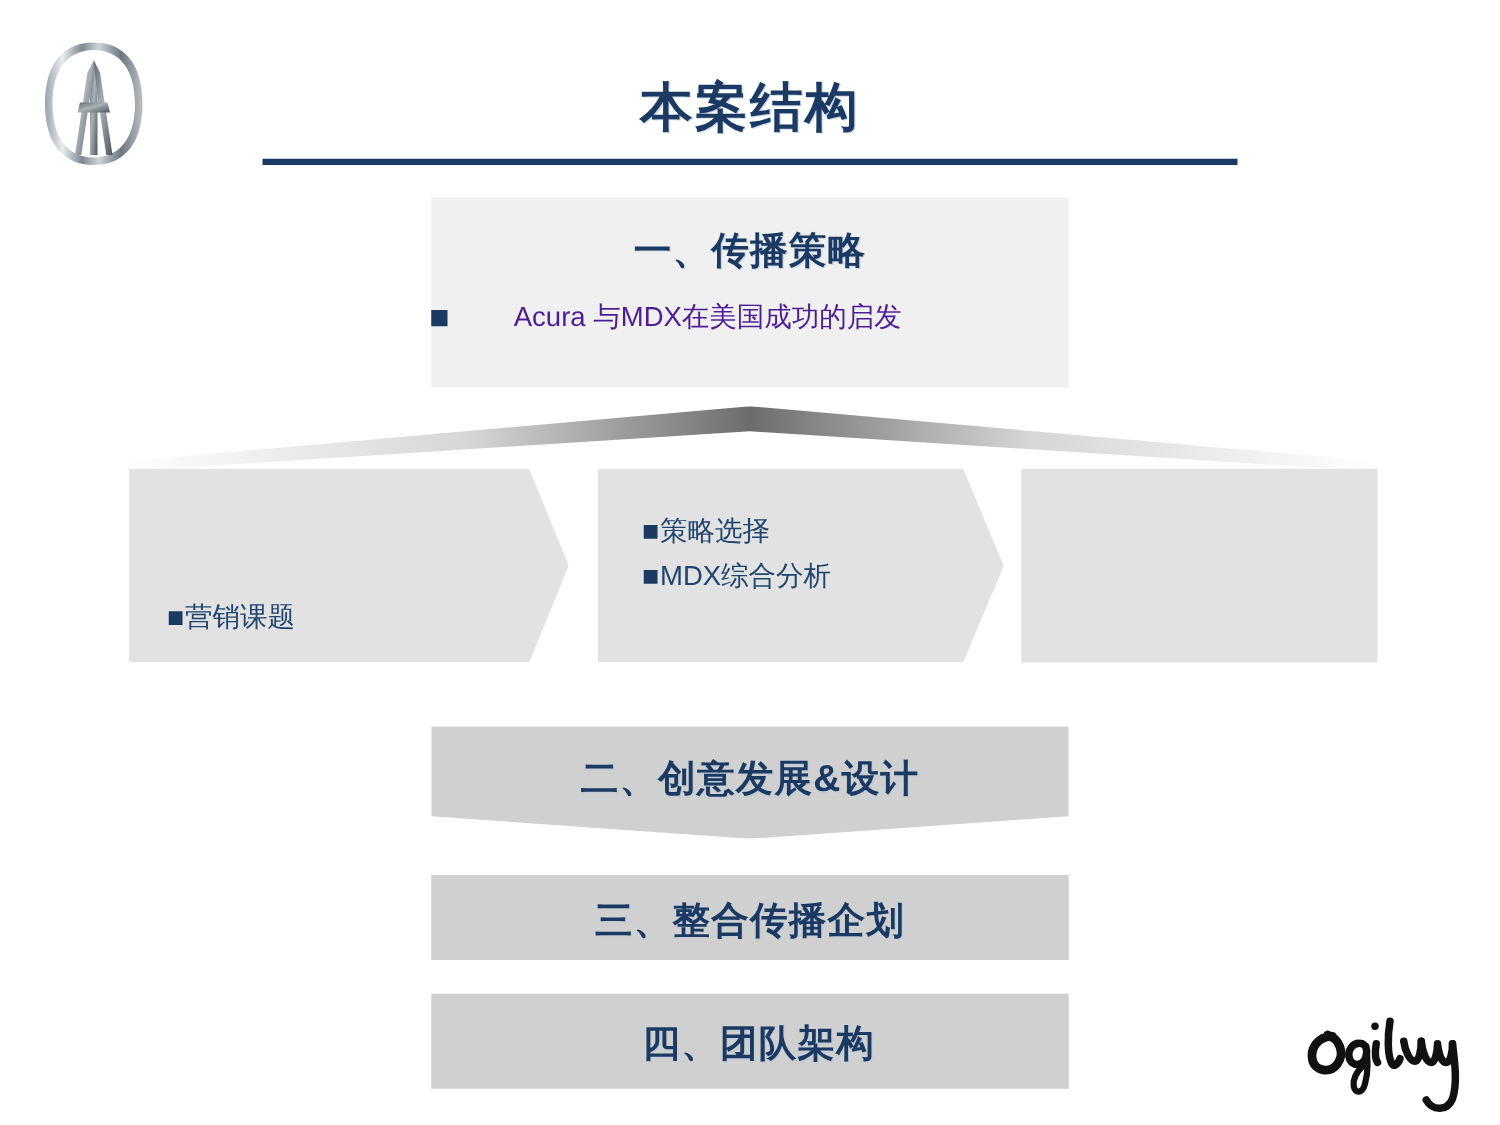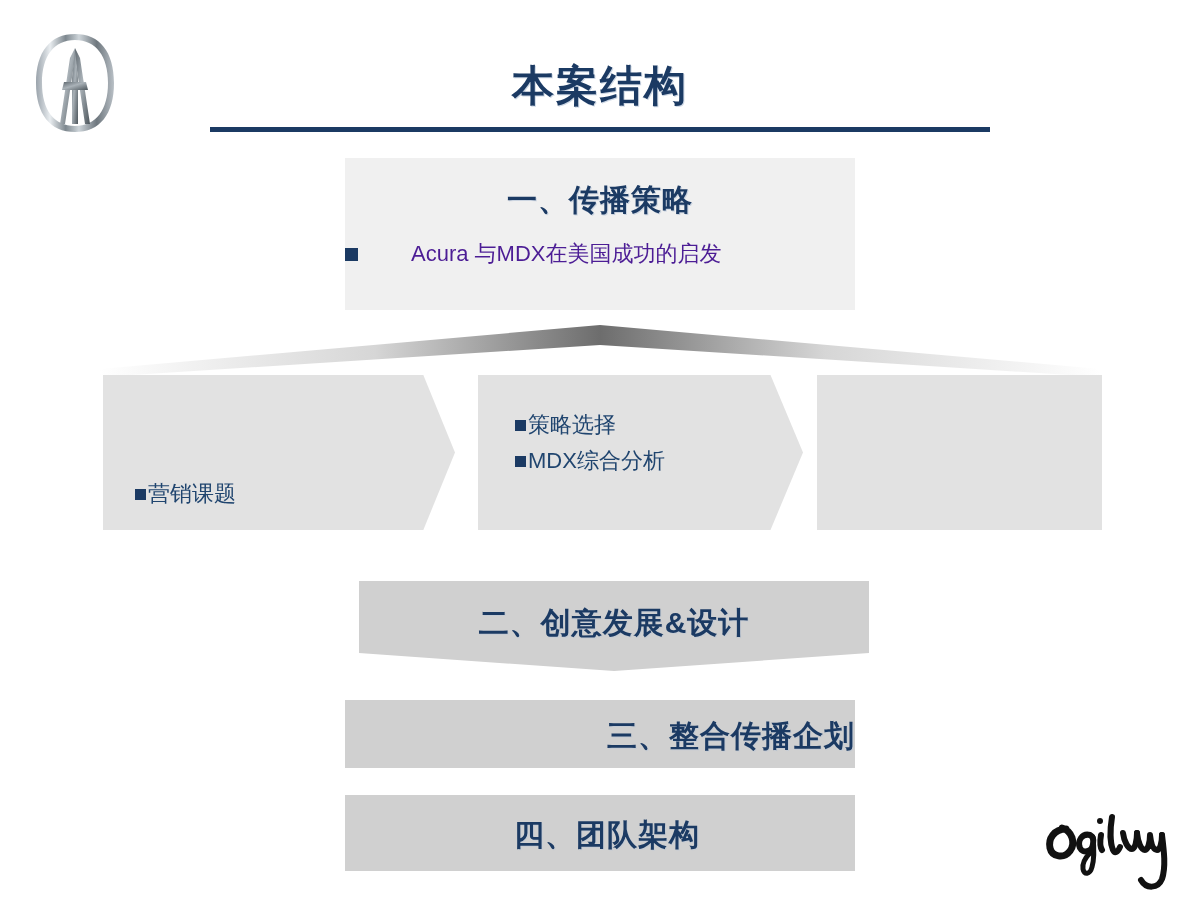--- a/index.html
+++ b/index.html
@@ -79,24 +79,24 @@
 
   
   .bar{
     position:absolute;left:345px;width:510px;background:#d0d0d0;
     text-align:center;color:#1b3a63;font-weight:bold;font-size:30px;
     letter-spacing:1px;
     text-shadow:1px 1px 0 rgba(190,200,215,.55);
   }
   .bar-2{top:581px;height:90px;
     -webkit-clip-path:polygon(0 0,100% 0,100% 80%,50% 100%,0 80%);
-    clip-path:polygon(0 0,100% 0,100% 80%,50% 100%,0 80%);margin-left:14px;}
+    clip-path:polygon(0 0,100% 0,100% 80%,50% 100%,0 80%);}
   .bar-2 .lbl{padding-top:22px;}
   .bar-3{top:700px;height:68px;}
-  .bar-3 .lbl{padding-top:16px;text-align:right;}
+  .bar-3 .lbl{padding-top:16px;}
   .bar-4{top:795px;height:76px;}
   .bar-4 .lbl{padding-top:20px;padding-left:14px;}
 
   
   .ogilvy{position:absolute;left:1040px;top:795px;width:140px;height:100px;}
 </style>
 </head>
 <body>
 
 <div class="slide">

